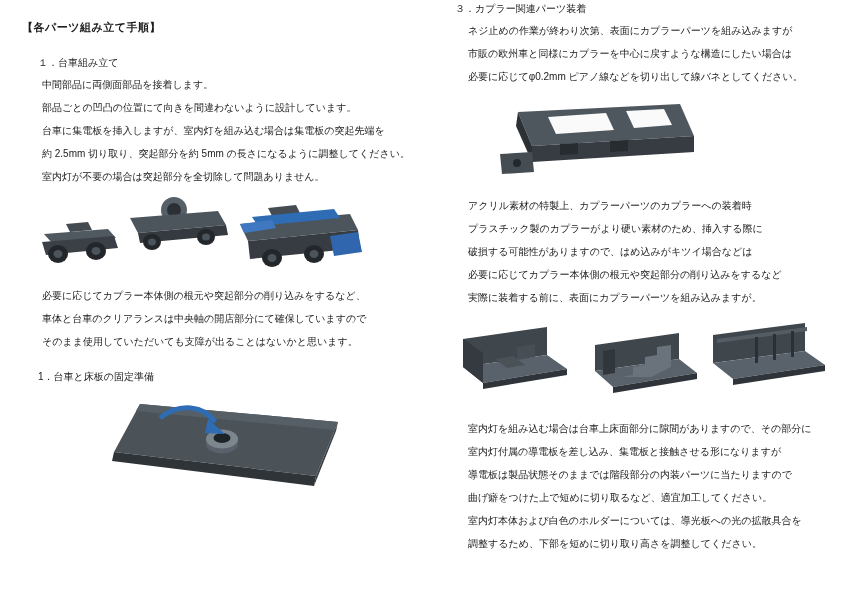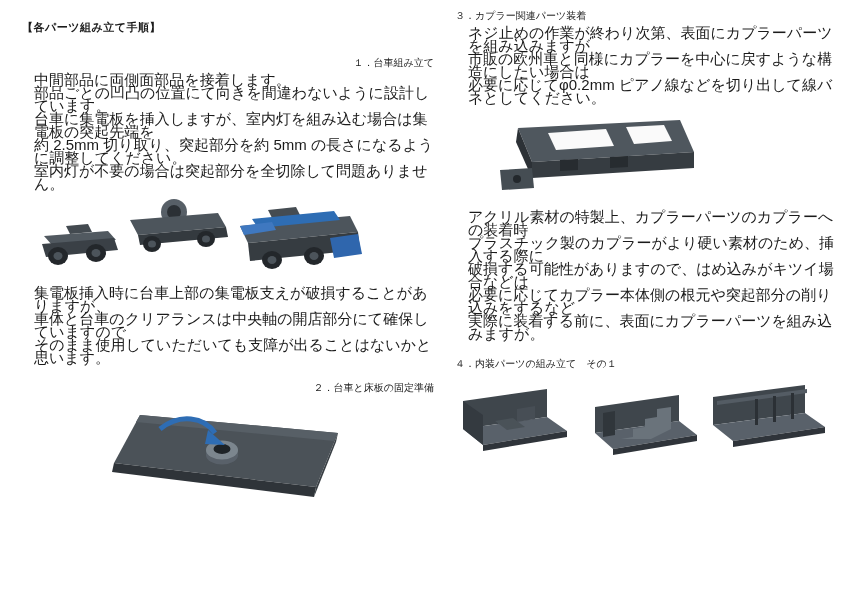--- a/index.html
+++ b/index.html
@@ -1,26 +1,26 @@
 <!DOCTYPE html>
 <html><head>
 <meta charset="utf-8">
 <style>
   * { margin:0; padding:0; box-sizing:border-box; }
   html,body { background:#ffffff; }
   body { font-family:"Liberation Sans","DejaVu Sans",sans-serif; }
   .page { position:relative; width:843px; height:596px; background:#ffffff; overflow:hidden; color:#1b1b1b; }
   .col { position:absolute; top:0; }
   .col-left  { left:22px;  top:20px; width:412px; }
-  .col-right { left:455px; top:8px; width:382px; }
+  .col-right { left:455px; top:1px; width:382px; }
   .doc-title { font-size:11px; font-weight:700; line-height:15px; letter-spacing:.5px; }
   .sec-h { font-size:10px; font-weight:400; line-height:15.5px; }
-  .col-left .sec-h { margin-left:16px;text-align:right; }
-  .body { font-size:15px; line-height:13px; white-space:pre-line; }
-  .col-left .body { margin-left:12px; }
+  .col-left .sec-h { margin-left:16px; }
+  .body { font-size:10px; line-height:23px; white-space:pre-line; }
+  .col-left .body { margin-left:20px; }
   .col-right .body { margin-left:13px; }
   .fig { display:block; }
   .fig svg { display:block; }
   .mt20 { margin-top:20px; }
   .mt16 { margin-top:16px; }
   .mt10 { margin-top:10px; }
   .mt8  { margin-top:8px; }
   .mt6  { margin-top:6px; }
   .mt2  { margin-top:2px; }
   .mb6  { margin-bottom:6px; }
@@ -75,27 +75,27 @@
             <polygon points="220,47 330,36 332,54 222,65" fill="#363c41"></polygon>
             <polygon points="302,42 330,38 334,58 306,62" fill="#2f66ad"></polygon>
             <ellipse cx="244" cy="64" rx="10" ry="9" fill="#23272b"></ellipse>
             <ellipse cx="244" cy="64" rx="4.5" ry="4" fill="#4c545b"></ellipse>
             <ellipse cx="286" cy="60" rx="10" ry="9" fill="#23272b"></ellipse>
             <ellipse cx="286" cy="60" rx="4.5" ry="4" fill="#4c545b"></ellipse>
           </g>
         </svg>
       </div>
 
-      <p class="body">集電板挿入時に台車上部の集電板支えが破損することがありますが、
+      <p class="body">必要に応じてカプラー本体側の根元や突起部分の削り込みをするなど、
 車体と台車のクリアランスは中央軸の開店部分にて確保していますので
 そのまま使用していただいても支障が出ることはないかと思います。</p>
     </section>
 
     <section>
-      <h2 class="sec-h mt16">２．台車と床板の固定準備</h2>
+      <h2 class="sec-h mt16">1．台車と床板の固定準備</h2>
 
       <div class="fig fig2 mt8">
         <svg width="235" height="112" viewBox="0 0 235 112">
           <g>
             <polygon points="30,12 228,30 206,84 4,60" fill="#4b5258"></polygon>
             <polygon points="30,12 228,30 224,38 26,19" fill="#575f66"></polygon>
             <polygon points="4,60 206,84 204,94 2,69" fill="#2f3439"></polygon>
             <polygon points="228,30 206,84 204,94 226,39" fill="#3a4045"></polygon>
             <polygon points="96,47 128,47 128,53 96,53" fill="#59616a"></polygon>
             <ellipse cx="112" cy="52" rx="16" ry="9.5" fill="#59616a"></ellipse>
@@ -136,21 +136,20 @@
       </div>
 
       <p class="body">アクリル素材の特製上、カプラーパーツのカプラーへの装着時
 プラスチック製のカプラーがより硬い素材のため、挿入する際に
 破損する可能性がありますので、はめ込みがキツイ場合などは
 必要に応じてカプラー本体側の根元や突起部分の削り込みをするなど
 実際に装着する前に、表面にカプラーパーツを組み込みますが。</p>
     </section>
 
     <section>
-      <h2 class="sec-h mt16">４．内装パーツの組み立て　その１</h2>
 
       <div class="fig fig4 mt6 mb6">
         <svg width="372" height="96" viewBox="0 0 372 96">
           <g>
             <polygon points="8,24 92,12 92,40 8,52" fill="#3f464c"></polygon>
             <polygon points="8,52 92,40 112,54 28,68" fill="#59616a"></polygon>
             <polygon points="28,68 112,54 112,60 28,74" fill="#2f343a"></polygon>
             <polygon points="8,24 8,52 28,68 28,38" fill="#343a40"></polygon>
             <polygon points="40,44 58,41 70,50 52,53" fill="#4a5258"></polygon>
             <polygon points="62,32 80,29 80,42 62,45" fill="#474e55"></polygon>
@@ -167,16 +166,22 @@
             <polygon points="262,24 352,12 352,16 262,28" fill="#545c64"></polygon>
             <polygon points="258,48 350,36 370,50 278,64" fill="#59616a"></polygon>
             <polygon points="278,64 370,50 370,56 278,70" fill="#2f343a"></polygon>
             <rect x="300" y="22" width="3" height="26" fill="#2b3035"></rect>
             <rect x="318" y="19" width="3" height="26" fill="#2b3035"></rect>
             <rect x="336" y="16" width="3" height="26" fill="#2b3035"></rect>
           </g>
         </svg>
       </div>
 
+      <p class="body">室内灯を組み込む場合は台車上床面部分に隙間がありますので、その部分に
+室内灯付属の導電板を差し込み、集電板と接触させる形になりますが
+導電板は製品状態そのままでは階段部分の内装パーツに当たりますので
+曲げ癖をつけた上で短めに切り取るなど、適宜加工してください。
+室内灯本体および白色のホルダーについては、導光板への光の拡散具合を
+調整するため、下部を短めに切り取り高さを調整してください。</p>
     </section>
   </div>
 
 </div>
 
 </body></html>

